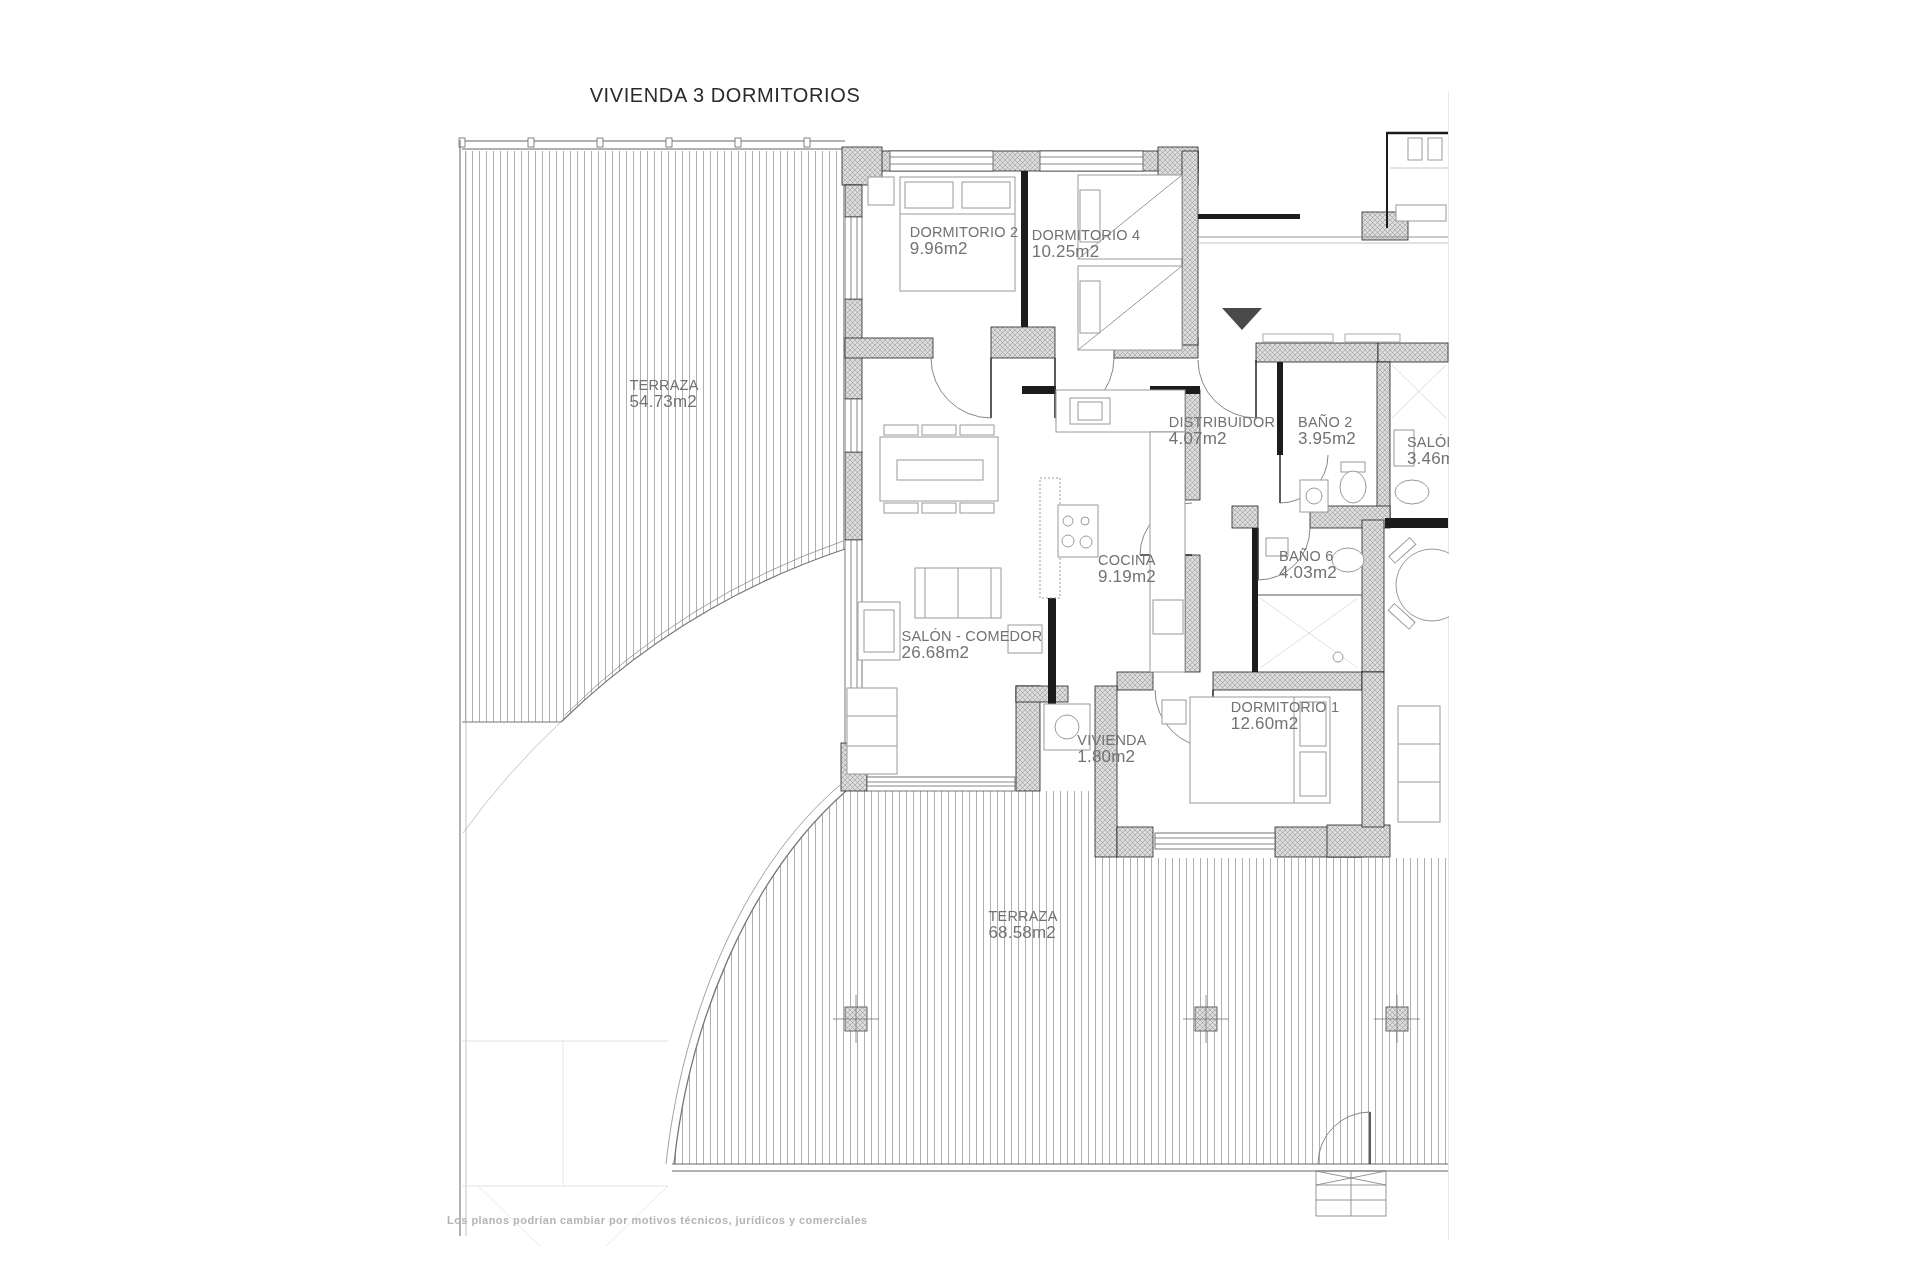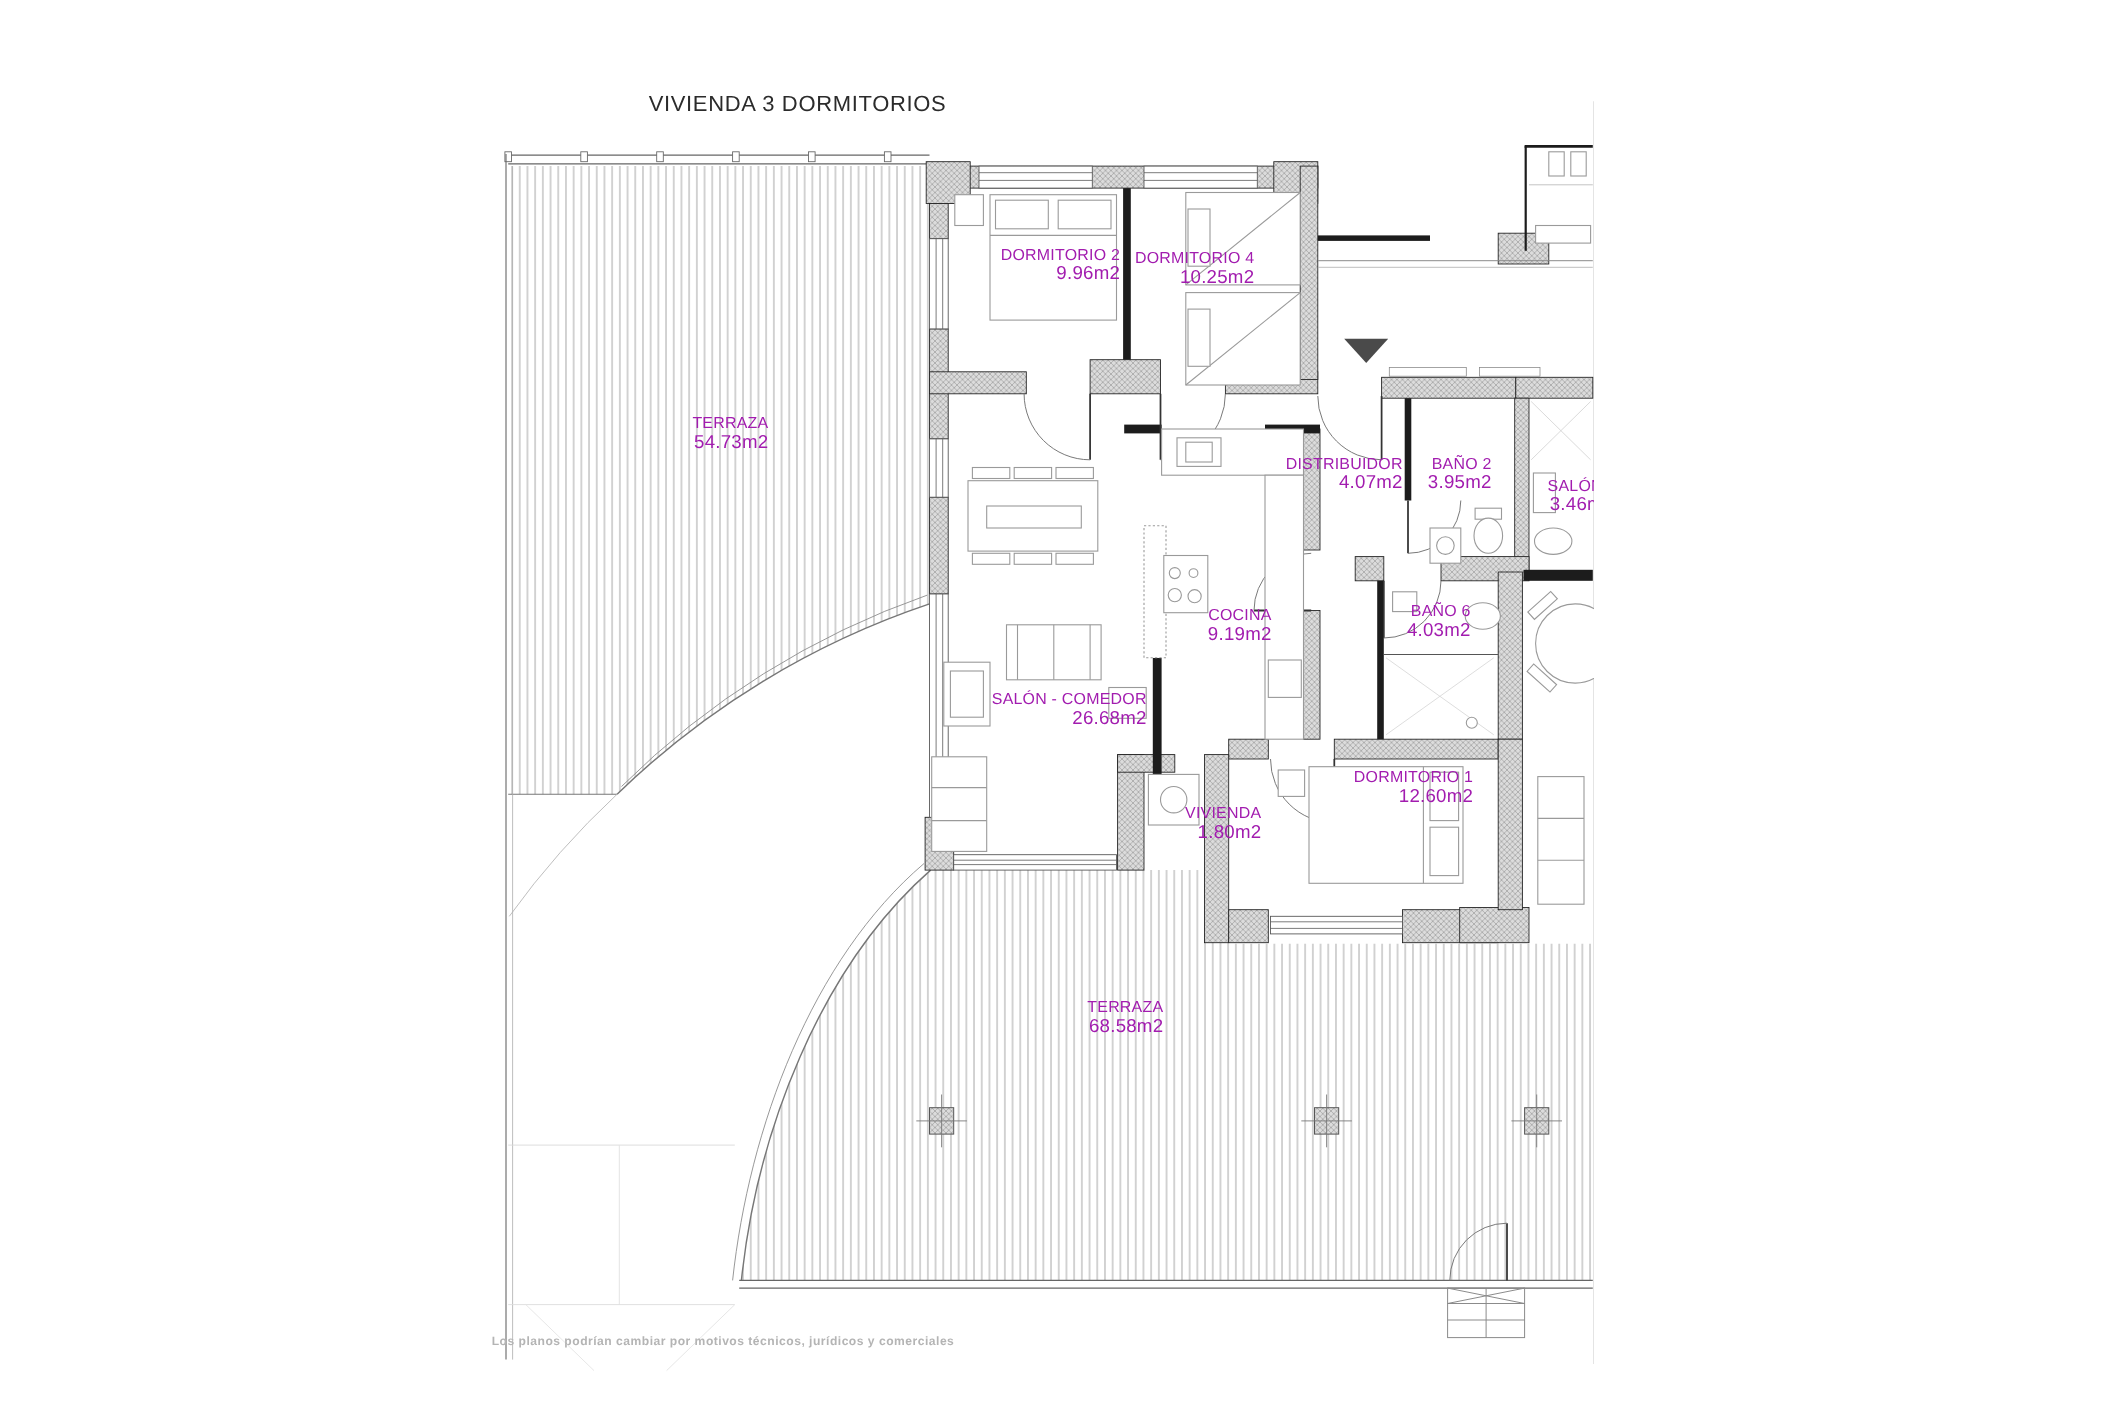--- a/index.html
+++ b/index.html
@@ -2,22 +2,22 @@
 <html><head>
 <meta charset="utf-8">
 <style>
   html,body{margin:0;padding:0;background:#ffffff;}
   .canvas{position:relative;width:1920px;height:1280px;background:#fff;overflow:hidden;
           font-family:"Liberation Sans", sans-serif;}
   .plan-clip{position:absolute;left:0;top:0;width:1449px;height:1280px;overflow:hidden;}
   .plan-clip svg{position:absolute;left:0;top:0;}
   .page-title{position:absolute;top:84px;left:725px;transform:translateX(-50%);
               font-size:20px;letter-spacing:.6px;color:#2b2b2b;white-space:nowrap;}
-  .room-label{position:absolute;transform:translateX(-50%);text-align:right;
-              font-size:14.5px;line-height:16.5px;color:#a21caf;letter-spacing:.2px;white-space:nowrap;}
+  .room-label{position:absolute;transform:translateX(-50%);text-align:left;
+              font-size:14.5px;line-height:16.5px;color:#737373;letter-spacing:.2px;white-space:nowrap;}
   .room-label .area{font-size:17px;}
   .disclaimer{position:absolute;left:447px;top:1214px;font-size:11px;letter-spacing:.45px;
               color:#b4b4b4;white-space:nowrap;font-weight:bold;}
 </style>
 </head>
 <body>
 
 <div class="canvas">
 
   <div class="plan-clip">

